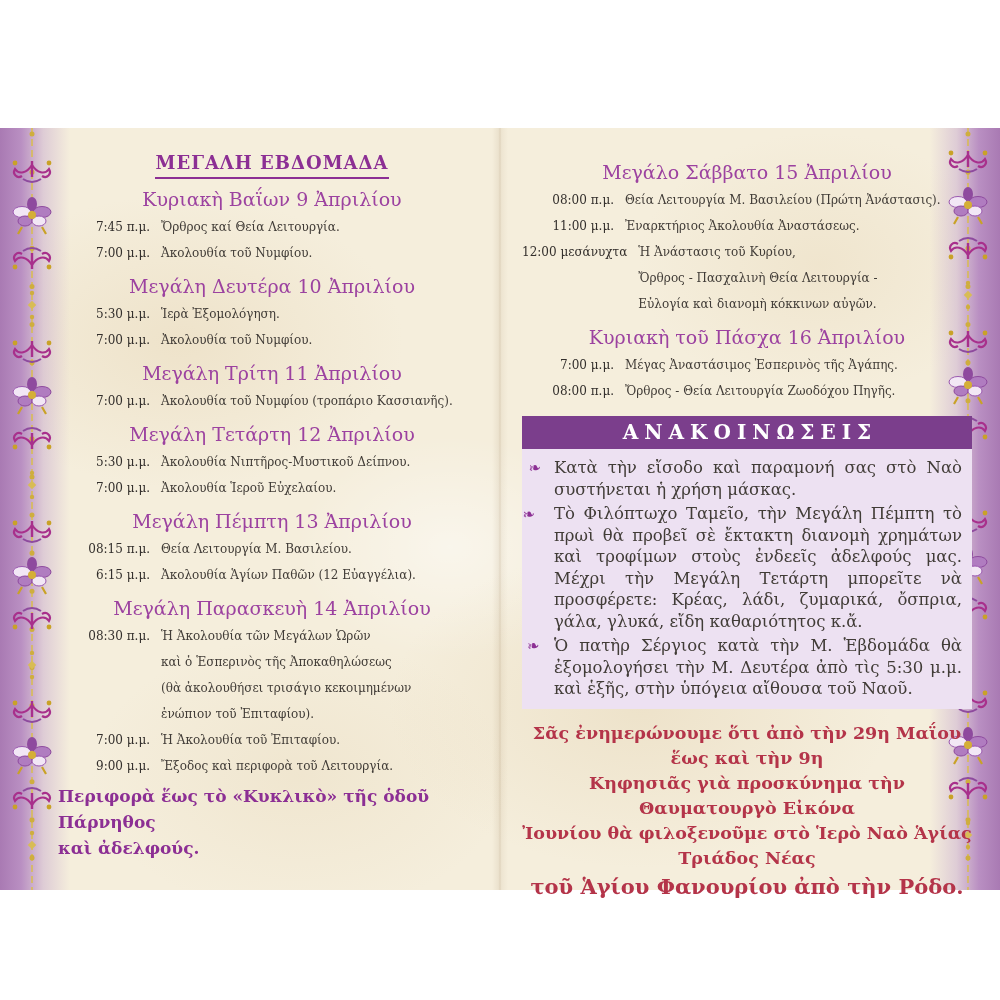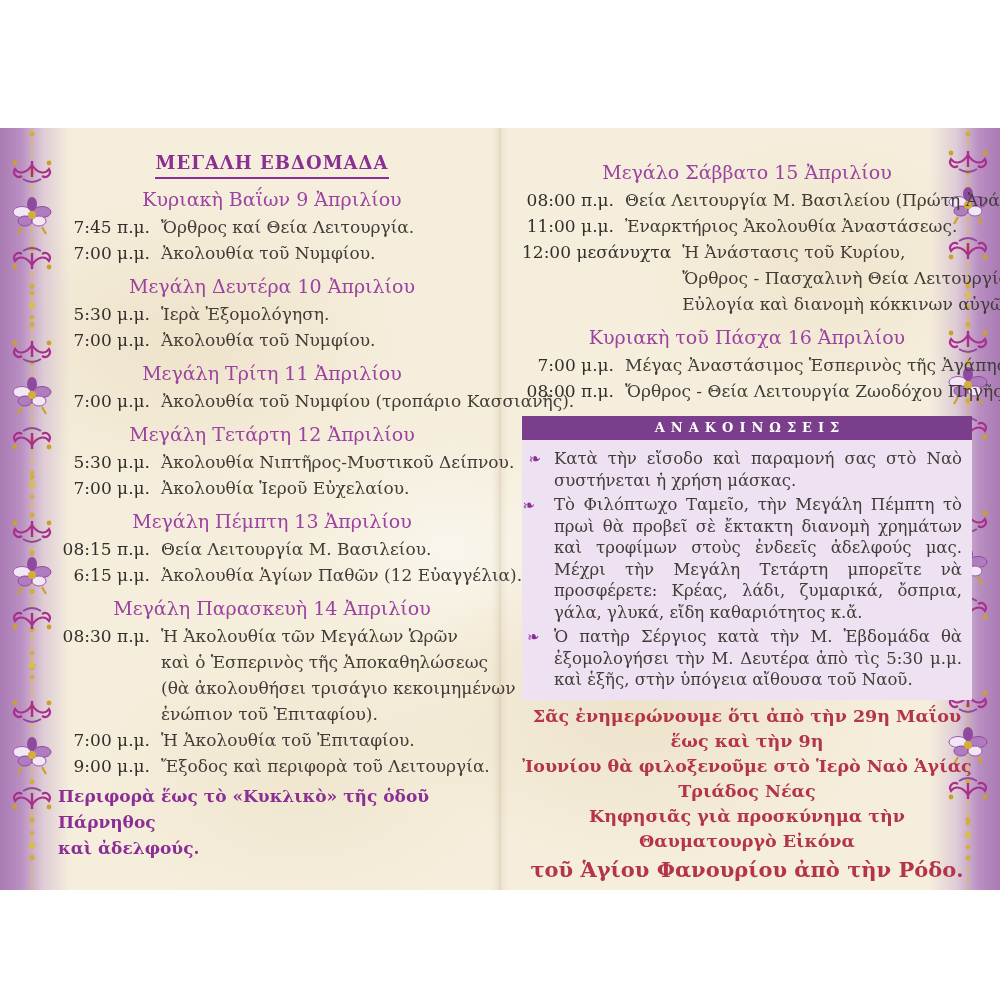--- a/index.html
+++ b/index.html
@@ -32,49 +32,49 @@
   .col{position:absolute;top:152px;}
   .col-left{left:58px;width:428px;}
   .col-right{left:522px;width:450px;}
   .doc-title{
     text-align:center;color:#8c2f94;font-weight:bold;font-size:18px;letter-spacing:1px;margin-bottom:6px;
   }
   .doc-title span{display:inline-block;border-bottom:2px solid #8c2f94;padding-bottom:4px;}
   .day-heading{
     text-align:center;color:#9c42a0;font-size:19px;margin-top:9px;margin-bottom:4px;white-space:nowrap;
   }
-  .entry{display:flex;align-items:flex-start;line-height:26px;font-size:17px;color:#413c37;justify-content:space-between;}
+  .entry{display:flex;align-items:flex-start;line-height:26px;font-size:12px;color:#413c37;justify-content:space-between;}
   .entry-time{min-width:92px;text-align:right;padding-right:11px;white-space:nowrap;color:#332f2c;flex-shrink:0;}
   .entry-lines{flex:1;}
   .entry-line{white-space:nowrap;}
   .footnote{
     margin-top:4px;text-align:left;color:#8c2f94;font-weight:bold;font-size:17px;line-height:26px;
   }
   .week2-title{
     text-align:center;color:#8c2f94;font-weight:bold;font-size:20px;letter-spacing:1px;margin-top:16px;margin-bottom:4px;
   }
   .week2-title span{display:inline-block;border-bottom:2px solid #8c2f94;padding-bottom:4px;}
   .sub-heading-line{text-align:center;color:#9c42a0;font-size:19px;line-height:24px;}
   .sect2{margin-bottom:2px;}
   
   .announce-panel{margin-top:12px;background:#ede1f2;}
   .announce-banner{
-    background:#7b3e8c;color:#ffffff;text-align:center;font-weight:bold;font-size:13px;
+    background:#7b3e8c;color:#ffffff;text-align:center;font-weight:bold;font-size:20px;
     letter-spacing:6px;padding:4px 0 5px 6px;
   }
   .announce-body{padding:8px 10px 9px 8px;}
   .announce-item{display:flex;font-size:16.5px;line-height:21.5px;color:#413c37;margin-bottom:3px;}
   .announce-item:last-child{margin-bottom:0;}
   .bullet{
     color:#8c2f94;font-family:"DejaVu Sans",sans-serif;font-size:15px;line-height:21.5px;
     width:24px;flex-shrink:0;transform:rotate(-8deg);
   }
   .announce-text{flex:1;text-align:justify;}
   
-  .notice{margin-top:4px;text-align:center;color:#b43449;font-weight:bold;}
+  .notice{margin-top:12px;text-align:center;color:#b43449;font-weight:bold;}
   .notice-line{font-size:17.5px;line-height:25px;}
   .notice-emphasis{font-size:21px;line-height:32px;}
 </style>
 </head>
 <body>
 
 <div class="parchment">
   <div class="fold"></div>
 
   <div class="border-strip border-left">
@@ -371,19 +371,19 @@
           <div class="bullet">❧</div>
           <div class="announce-text">Ὁ πατὴρ Σέργιος κατὰ τὴν Μ. Ἑβδομάδα θὰ ἐξομολογήσει τὴν Μ. Δευτέρα ἀπὸ τὶς 5:30 μ.μ. καὶ ἑξῆς, στὴν ὑπόγεια αἴθουσα τοῦ Ναοῦ.</div>
         </div>
       </div>
   </div>
 
   <div class="notice">
     <div>
 
     <div class="notice-line">Σᾶς ἐνημερώνουμε ὅτι ἀπὸ τὴν 29η Μαΐου ἕως καὶ τὴν 9η</div>
+        <div class="notice-line">Κηφησιᾶς γιὰ προσκύνημα τὴν Θαυματουργὸ Εἰκόνα</div>
         <div class="notice-line">Ἰουνίου θὰ φιλοξενοῦμε στὸ Ἱερὸ Ναὸ Ἁγίας Τριάδος Νέας</div>
-        <div class="notice-line">Κηφησιᾶς γιὰ προσκύνημα τὴν Θαυματουργὸ Εἰκόνα</div>
       </div>
     <div class="notice-emphasis">τοῦ Ἁγίου Φανουρίου ἀπὸ τὴν Ρόδο.</div>
   </div>
 
 </div>
 
 </body></html>

